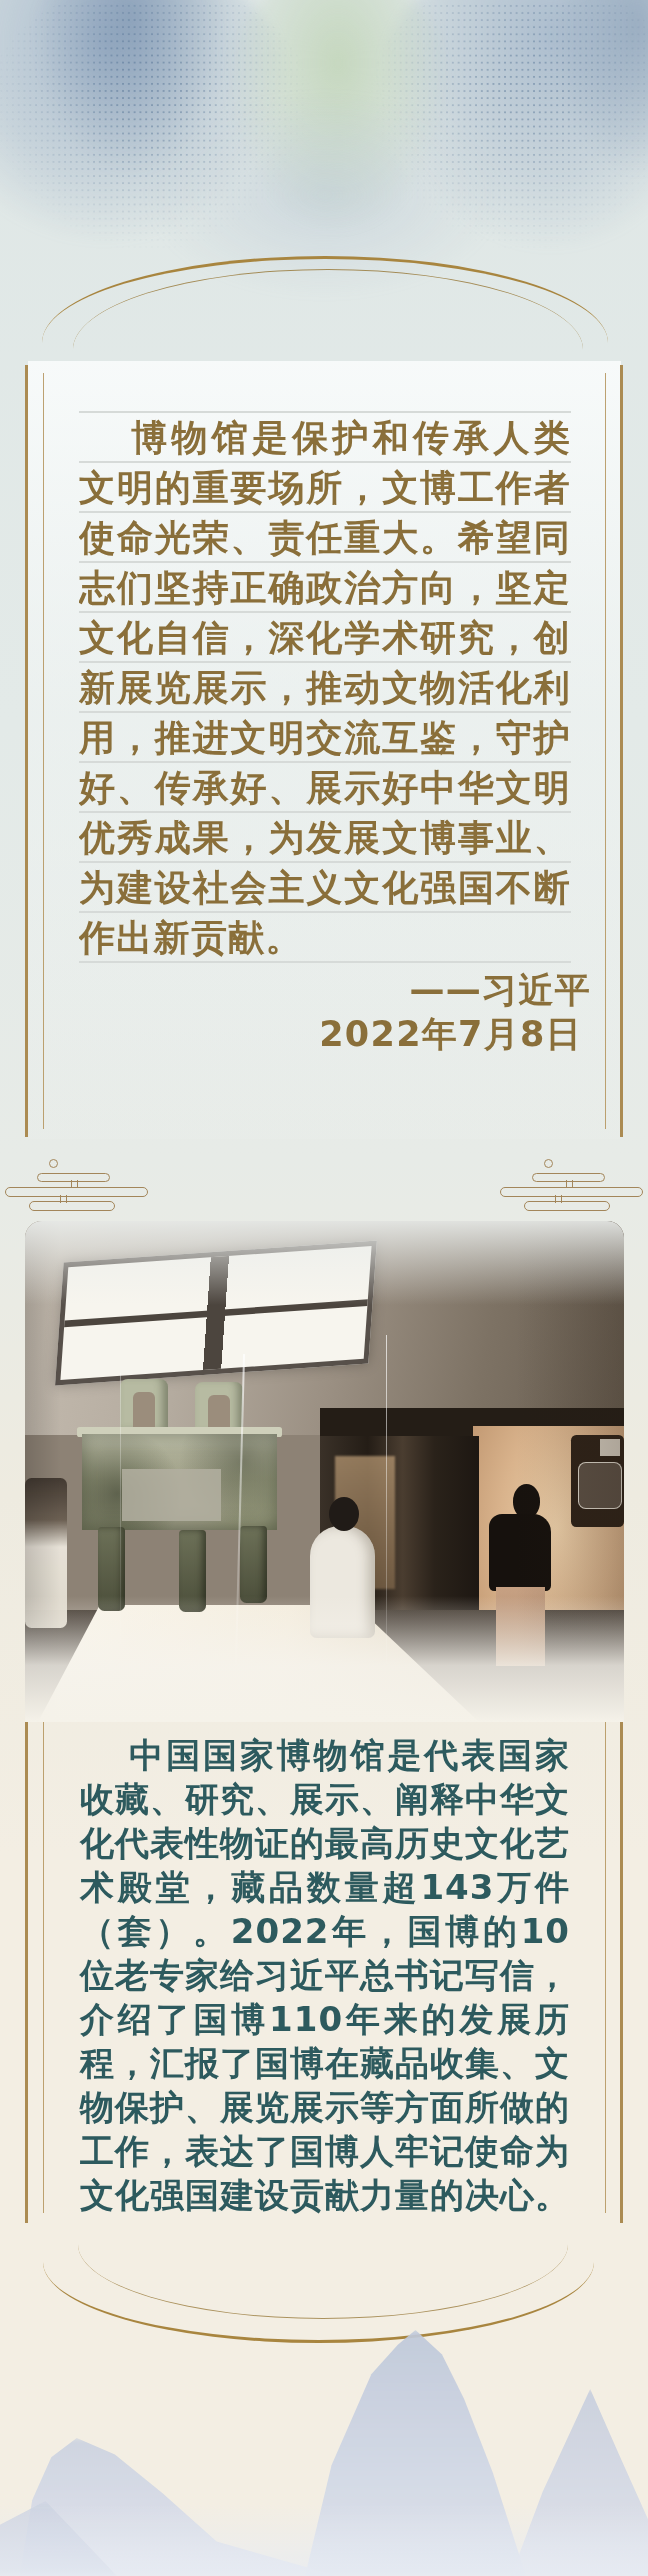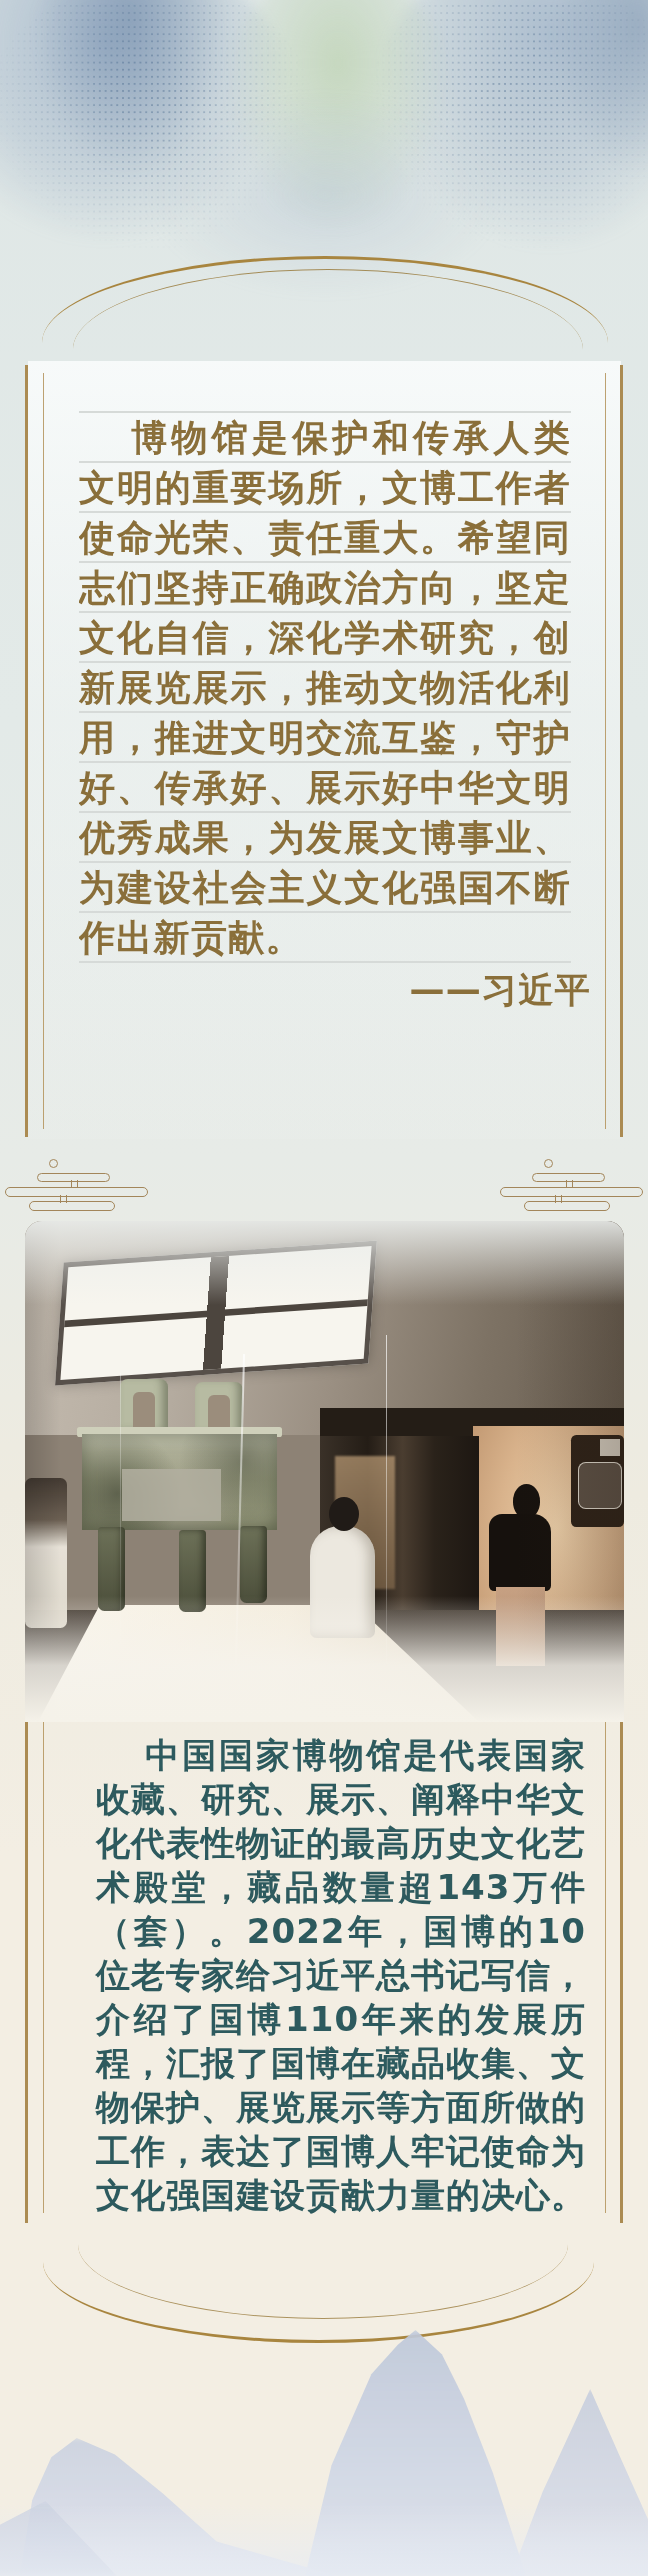--- a/index.html
+++ b/index.html
@@ -98,21 +98,21 @@
   .p-vr-pants{left:471px;top:366px;width:49px;height:79px;background:linear-gradient(180deg,#c7a183,#ab8568);}
   .p-rex-case{left:546px;top:214px;width:53px;height:92px;background:#2e2218;border-radius:5.2px;}
   .p-rex-sign{left:553px;top:241px;width:42px;height:45px;border:1.9px solid rgba(250,245,235,.8);border-radius:7.8px;background:rgba(230,220,205,.25);filter:blur(0.3px);}
   .p-rex-tag{left:575px;top:218px;width:19.5px;height:17px;background:#efe8da;opacity:.85;}
   .p-vignette{left:0;top:0;width:599px;height:501px;
     background:linear-gradient(90deg,rgba(0,0,0,.16) 0%,rgba(0,0,0,0) 6%,rgba(0,0,0,0) 82%,rgba(40,30,20,.22) 100%);}
   .p-topfade{left:0;top:0;width:599px;height:84px;background:linear-gradient(180deg,rgba(234,237,235,.9) 0%,rgba(234,237,235,0) 100%);}
   .p-botfade{left:0;bottom:0;width:599px;height:126px;background:linear-gradient(180deg,rgba(246,243,236,0) 0%,rgba(246,243,236,.85) 55%,#f5f2e9 100%);}
   
   .article-text{left:80px;top:1733px;width:490px;font-size:34px;line-height:44px;letter-spacing:1px;
-    color:#2d5a5e;font-weight:600;text-indent:1.45em;text-align:justify;margin-left:16px;}
+    color:#2d5a5e;font-weight:600;text-indent:1.45em;text-align:justify;}
   
   .bm{position:absolute;filter:blur(1.9px);}
   .bm1{left:305px;top:2330px;width:221px;height:246px;opacity:.92;
     clip-path:polygon(50% 0%,62% 10%,72% 28%,85% 58%,100% 100%,0% 100%,12% 55%,30% 18%,42% 6%);
     background:linear-gradient(180deg,#bfc8da 0%,#cdd4e3 45%,#dde2ed 100%);}
   .bm2{left:19.5px;top:2438px;width:318px;height:138px;opacity:.88;filter:blur(2.6px);
     clip-path:polygon(18% 0%,30% 12%,45% 40%,62% 75%,100% 100%,0% 100%,4% 45%,10% 14%);
     background:linear-gradient(180deg,#c9d1e0 0%,#d8dde9 70%,#e2e6ef 100%);}
   .bm3{left:511px;top:2389px;width:144px;height:187px;opacity:.85;filter:blur(2.6px);
     clip-path:polygon(55% 0%,75% 35%,100% 78%,100% 100%,0% 100%,22% 55%);
@@ -141,20 +141,21 @@
   <div class="arc arc-top-inner"></div>
 
   <div class="abs quote-bg"></div>
   <div class="fl q-l-o"></div>
   <div class="fl thin q-l-i"></div>
   <div class="fl q-r-o"></div>
   <div class="fl thin q-r-i"></div>
 
   <div class="abs quote-author">——习近平</div>
   <div class="abs quote-text">博物馆是保护和传承人类文明的重要场所，文博工作者使命光荣、责任重大。希望同志们坚持正确政治方向，坚定文化自信，深化学术研究，创新展览展示，推动文物活化利用，推进文明交流互鉴，守护好、传承好、展示好中华文明优秀成果，为发展文博事业、为建设社会主义文化强国不断作出新贡献。</div>
+  <div class="abs quote-date">2022年7月8日</div>
 
   <div class="orn orn-left">
     <div class="ob o-circle"></div>
     <div class="ob o-b1"></div>
     <div class="os o-s1"></div>
     <div class="ob o-b2"></div>
     <div class="os o-s2"></div>
     <div class="ob o-b3"></div>
   </div>
   <div class="orn orn-right">

